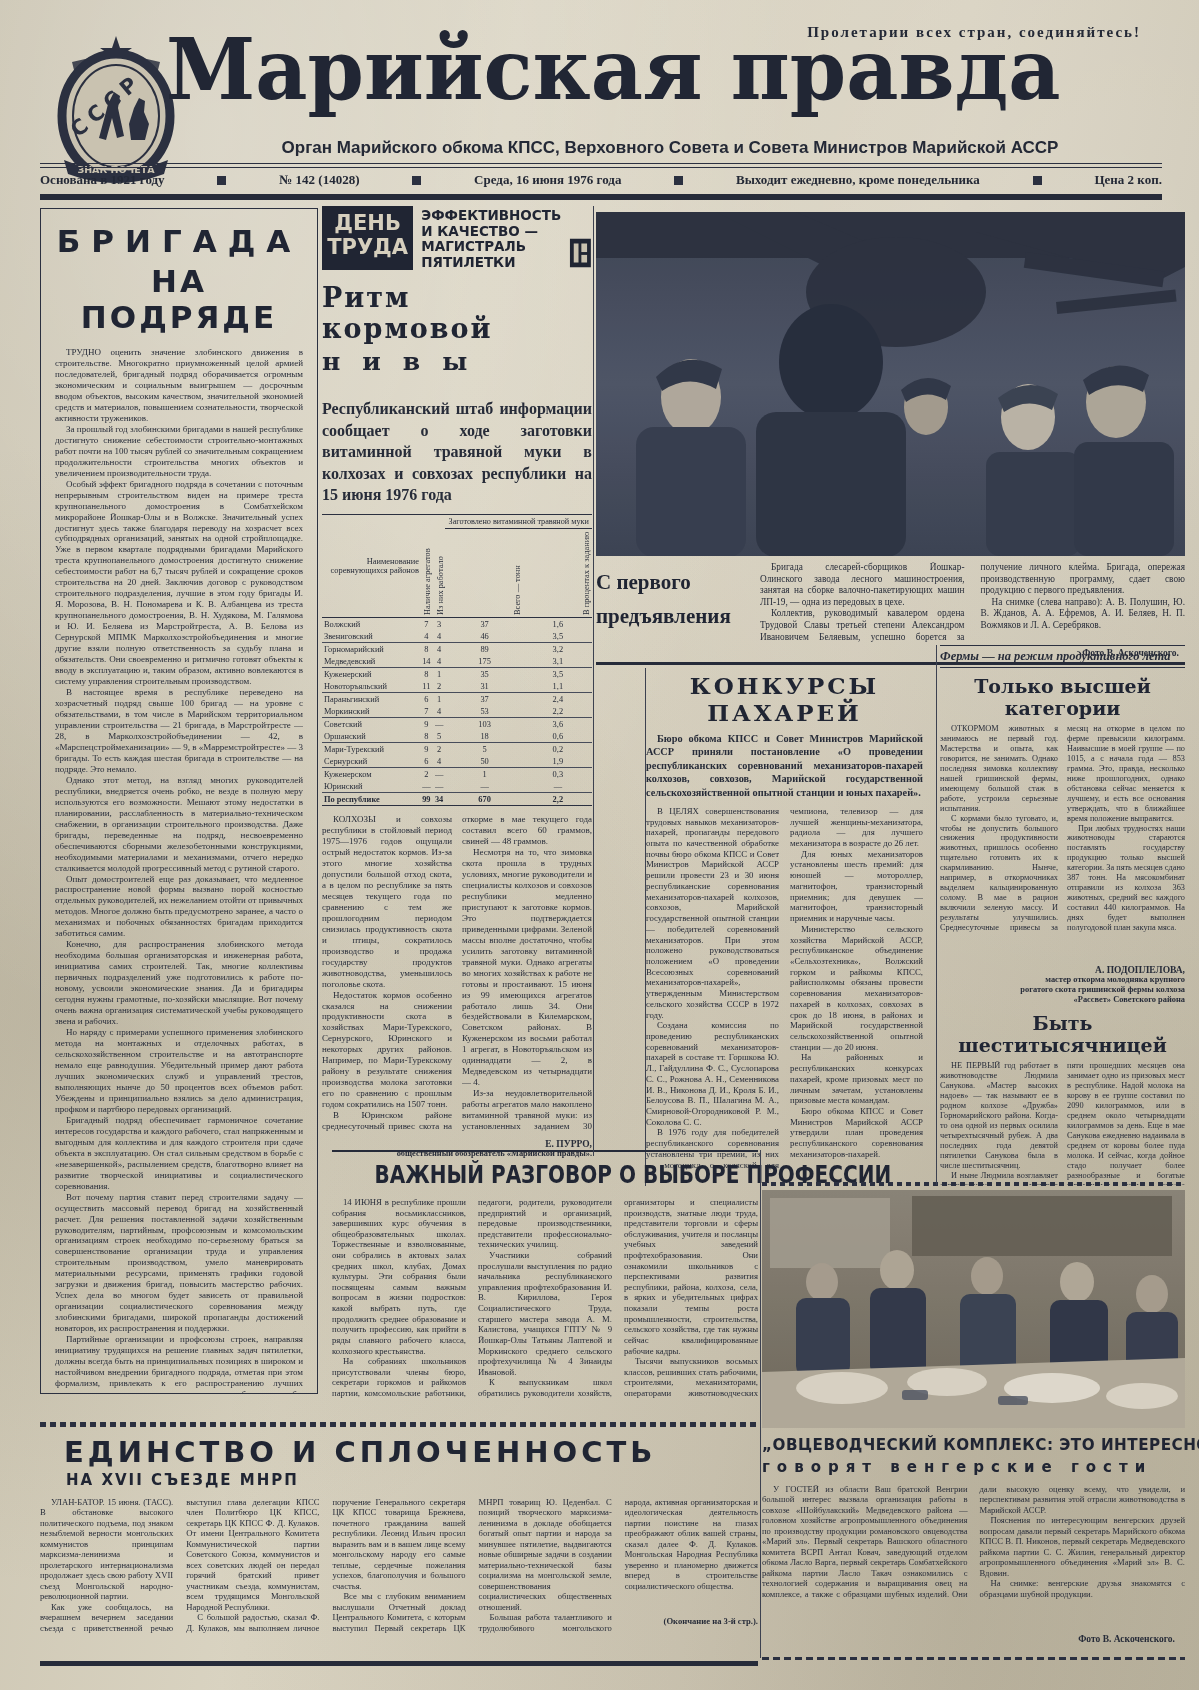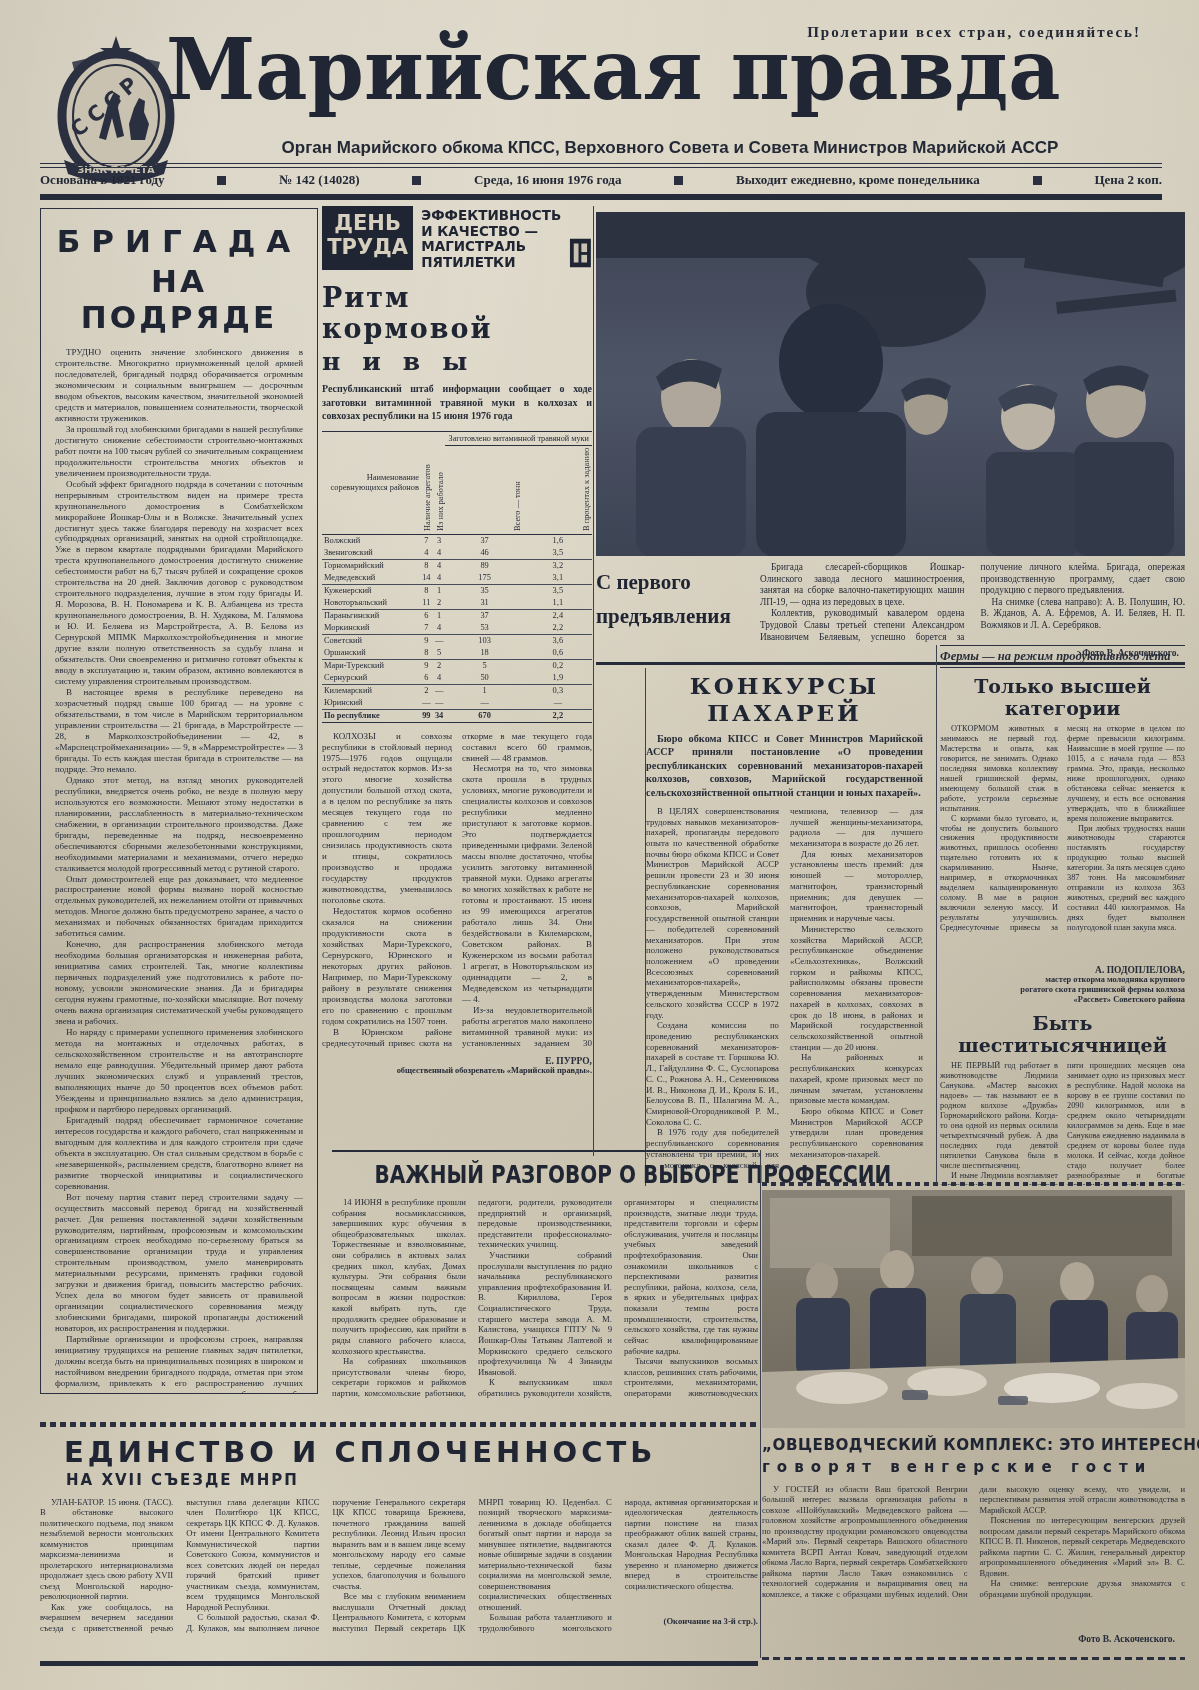--- a/index.html
+++ b/index.html
@@ -39,21 +39,21 @@
   
   .midcol{position:absolute;left:322px;top:206px;width:270px;height:942px;}
   .daybox{display:flex;align-items:stretch;gap:8px;}
   .day-black{background:#202533;color:#d6cfbd;width:96px;text-align:center;font-family:"DejaVu Sans",sans-serif;
     font-weight:900;font-size:21px;line-height:1.15;padding:5px 0;}
   .day-slogan{font-family:"DejaVu Sans",sans-serif;font-weight:900;font-size:13.5px;line-height:1.15;color:#202533;flex:1;padding-top:2px;}
   .day-emblem{width:24px;height:34px;align-self:flex-end;}
   .ritm-h{margin-top:12px;font-family:"DejaVu Serif",serif;font-weight:bold;color:#202533;}
   .ritm-h .l1{display:block;font-size:27px;letter-spacing:2px;}
   .ritm-h .l2{display:block;font-size:25px;letter-spacing:22px;margin-top:3px;}
-  .ritm-lede{margin-top:6px;font-weight:bold;font-size:10px;line-height:1.35;text-align:justify;}
+  .ritm-lede{margin-top:22px;font-weight:bold;font-size:16px;line-height:1.35;text-align:justify;}
   table.ritm{border-collapse:collapse;width:100%;margin-top:8px;font-size:8.4px;color:#272c39;
     border-top:1.5px solid #2b3040;border-bottom:1.5px solid #2b3040;}
   table.ritm th{font-weight:normal;vertical-align:bottom;padding:2px 1px;line-height:1.1;}
   table.ritm .vert{writing-mode:vertical-rl;transform:rotate(180deg);height:84px;white-space:normal;text-align:left;}
   table.ritm .grp{border-bottom:1px solid #2b3040;font-size:8.2px;text-align:center;}
   table.ritm thead{border-bottom:1.5px solid #2b3040;}
   table.ritm td{padding:1.5px 2px;text-align:center;}
   table.ritm td:first-child{text-align:left;}
   table.ritm tbody tr:nth-child(even){border-bottom:1px solid #474c5a;}
   table.ritm tbody tr:last-child{border-top:1.5px solid #2b3040;font-weight:bold;}
@@ -287,21 +287,21 @@
             <td>0,2</td>
           </tr>
           <tr>
             <td>Сернурский</td>
             <td>6</td>
             <td>4</td>
             <td>50</td>
             <td>1,9</td>
           </tr>
           <tr>
-            <td>Килемарский</td>
+            <td>Куженерском</td>
             <td>2</td>
             <td>—</td>
             <td>1</td>
             <td>0,3</td>
           </tr>
           <tr>
             <td>Юринский</td>
             <td>—</td>
             <td>—</td>
             <td>—</td>

